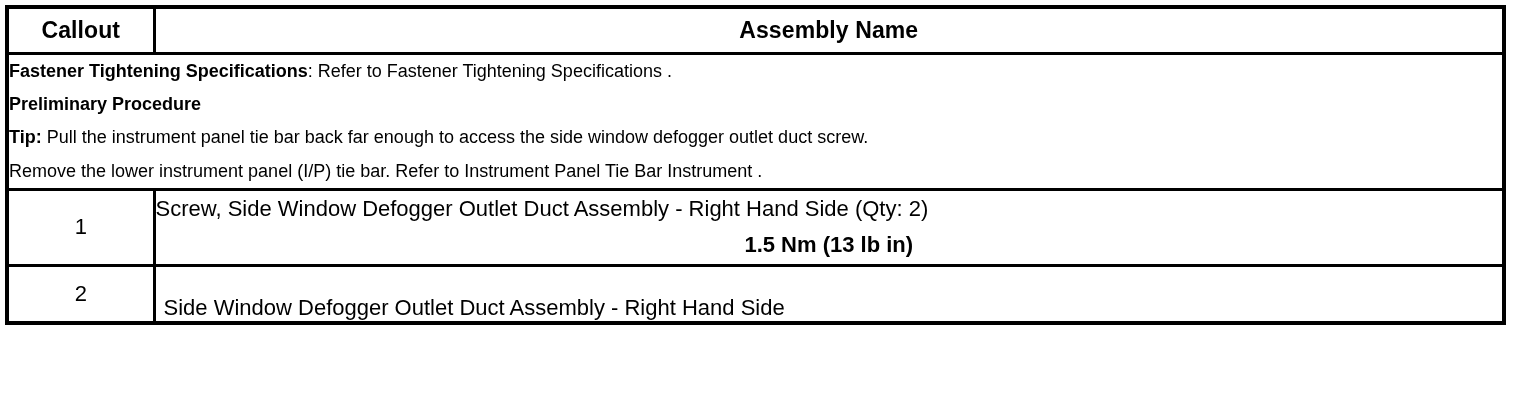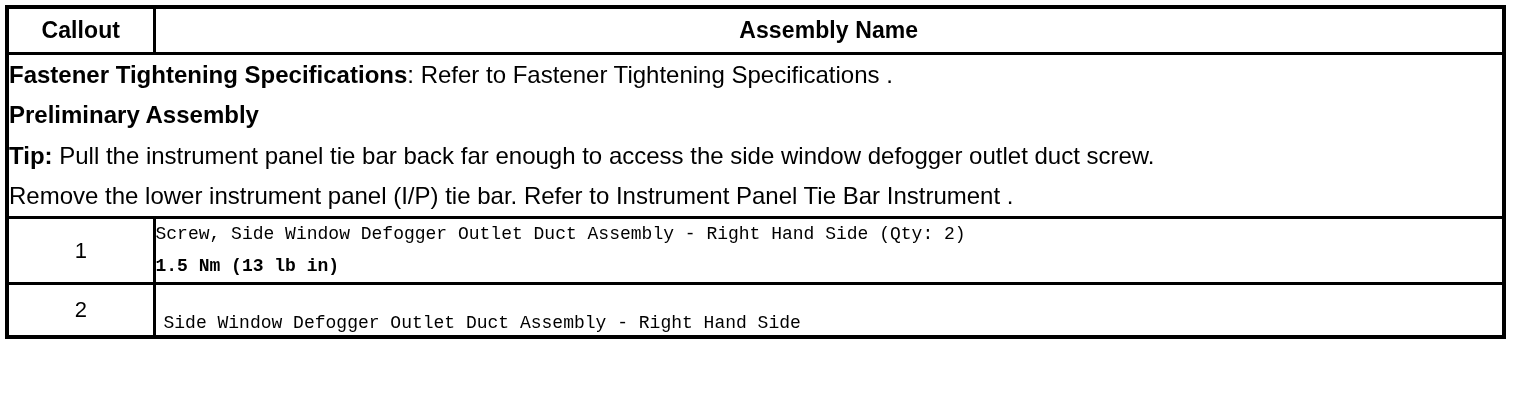--- a/index.html
+++ b/index.html
@@ -51,47 +51,47 @@
     letter-spacing: 0.1px;
   }
   th.hdr span { display: inline-block; }
 
   
   td.notes {
     padding: 10px 0 12px 8px;
     vertical-align: top;
   }
   .note-line {
-    font-size: 24px;
+    font-size: 18px;
     line-height: 1.18;
     margin: 0 0 0 0;
     padding: 6px 0 6px 0;
     white-space: nowrap;
   }
   .note-line b { font-weight: bold; }
 
   
   td.callout {
     text-align: center;
     font-size: 22px;
     vertical-align: middle;
   }
   td.compname {
     padding: 8px 0 10px 8px;
     vertical-align: middle;
   }
   .cn-line {
-    font-size: 18px;
+    font-size: 22px;
     line-height: 1.2;
     padding: 5px 0;
     white-space: nowrap;
-    font-family: Liberation Mono, monospace;
   }
   .cn-line.torque {
     font-weight: bold;
+    text-align: center;
   }
   td.compname.single {
     padding: 0 0 0 8px;
     height: 42px;
   }
   td.compname.single .cn-line { padding: 0; margin-top: 28px; }
 </style>
 </head>
 <body>
 
@@ -112,21 +112,21 @@
         </th>
       </tr>
     </thead>
 
     <tbody>
       <tr>
         <td class="notes" colspan="2">
 
           <p class="note-line"><b>Fastener Tightening Specifications</b><span>: Refer to Fastener Tightening Specifications .</span></p>
 
-          <p class="note-line"><b>Preliminary Assembly</b><span></span></p>
+          <p class="note-line"><b>Preliminary Procedure</b><span></span></p>
 
           <p class="note-line"><b>Tip:</b><span> Pull the instrument panel tie bar back far enough to access the side window defogger outlet duct screw.</span></p>
 
           <p class="note-line"><b></b><span>Remove the lower instrument panel (I/P) tie bar. Refer to Instrument Panel Tie Bar Instrument .</span></p>
 
         </td>
       </tr>
 
       <tr>
         <td class="callout">1</td>

